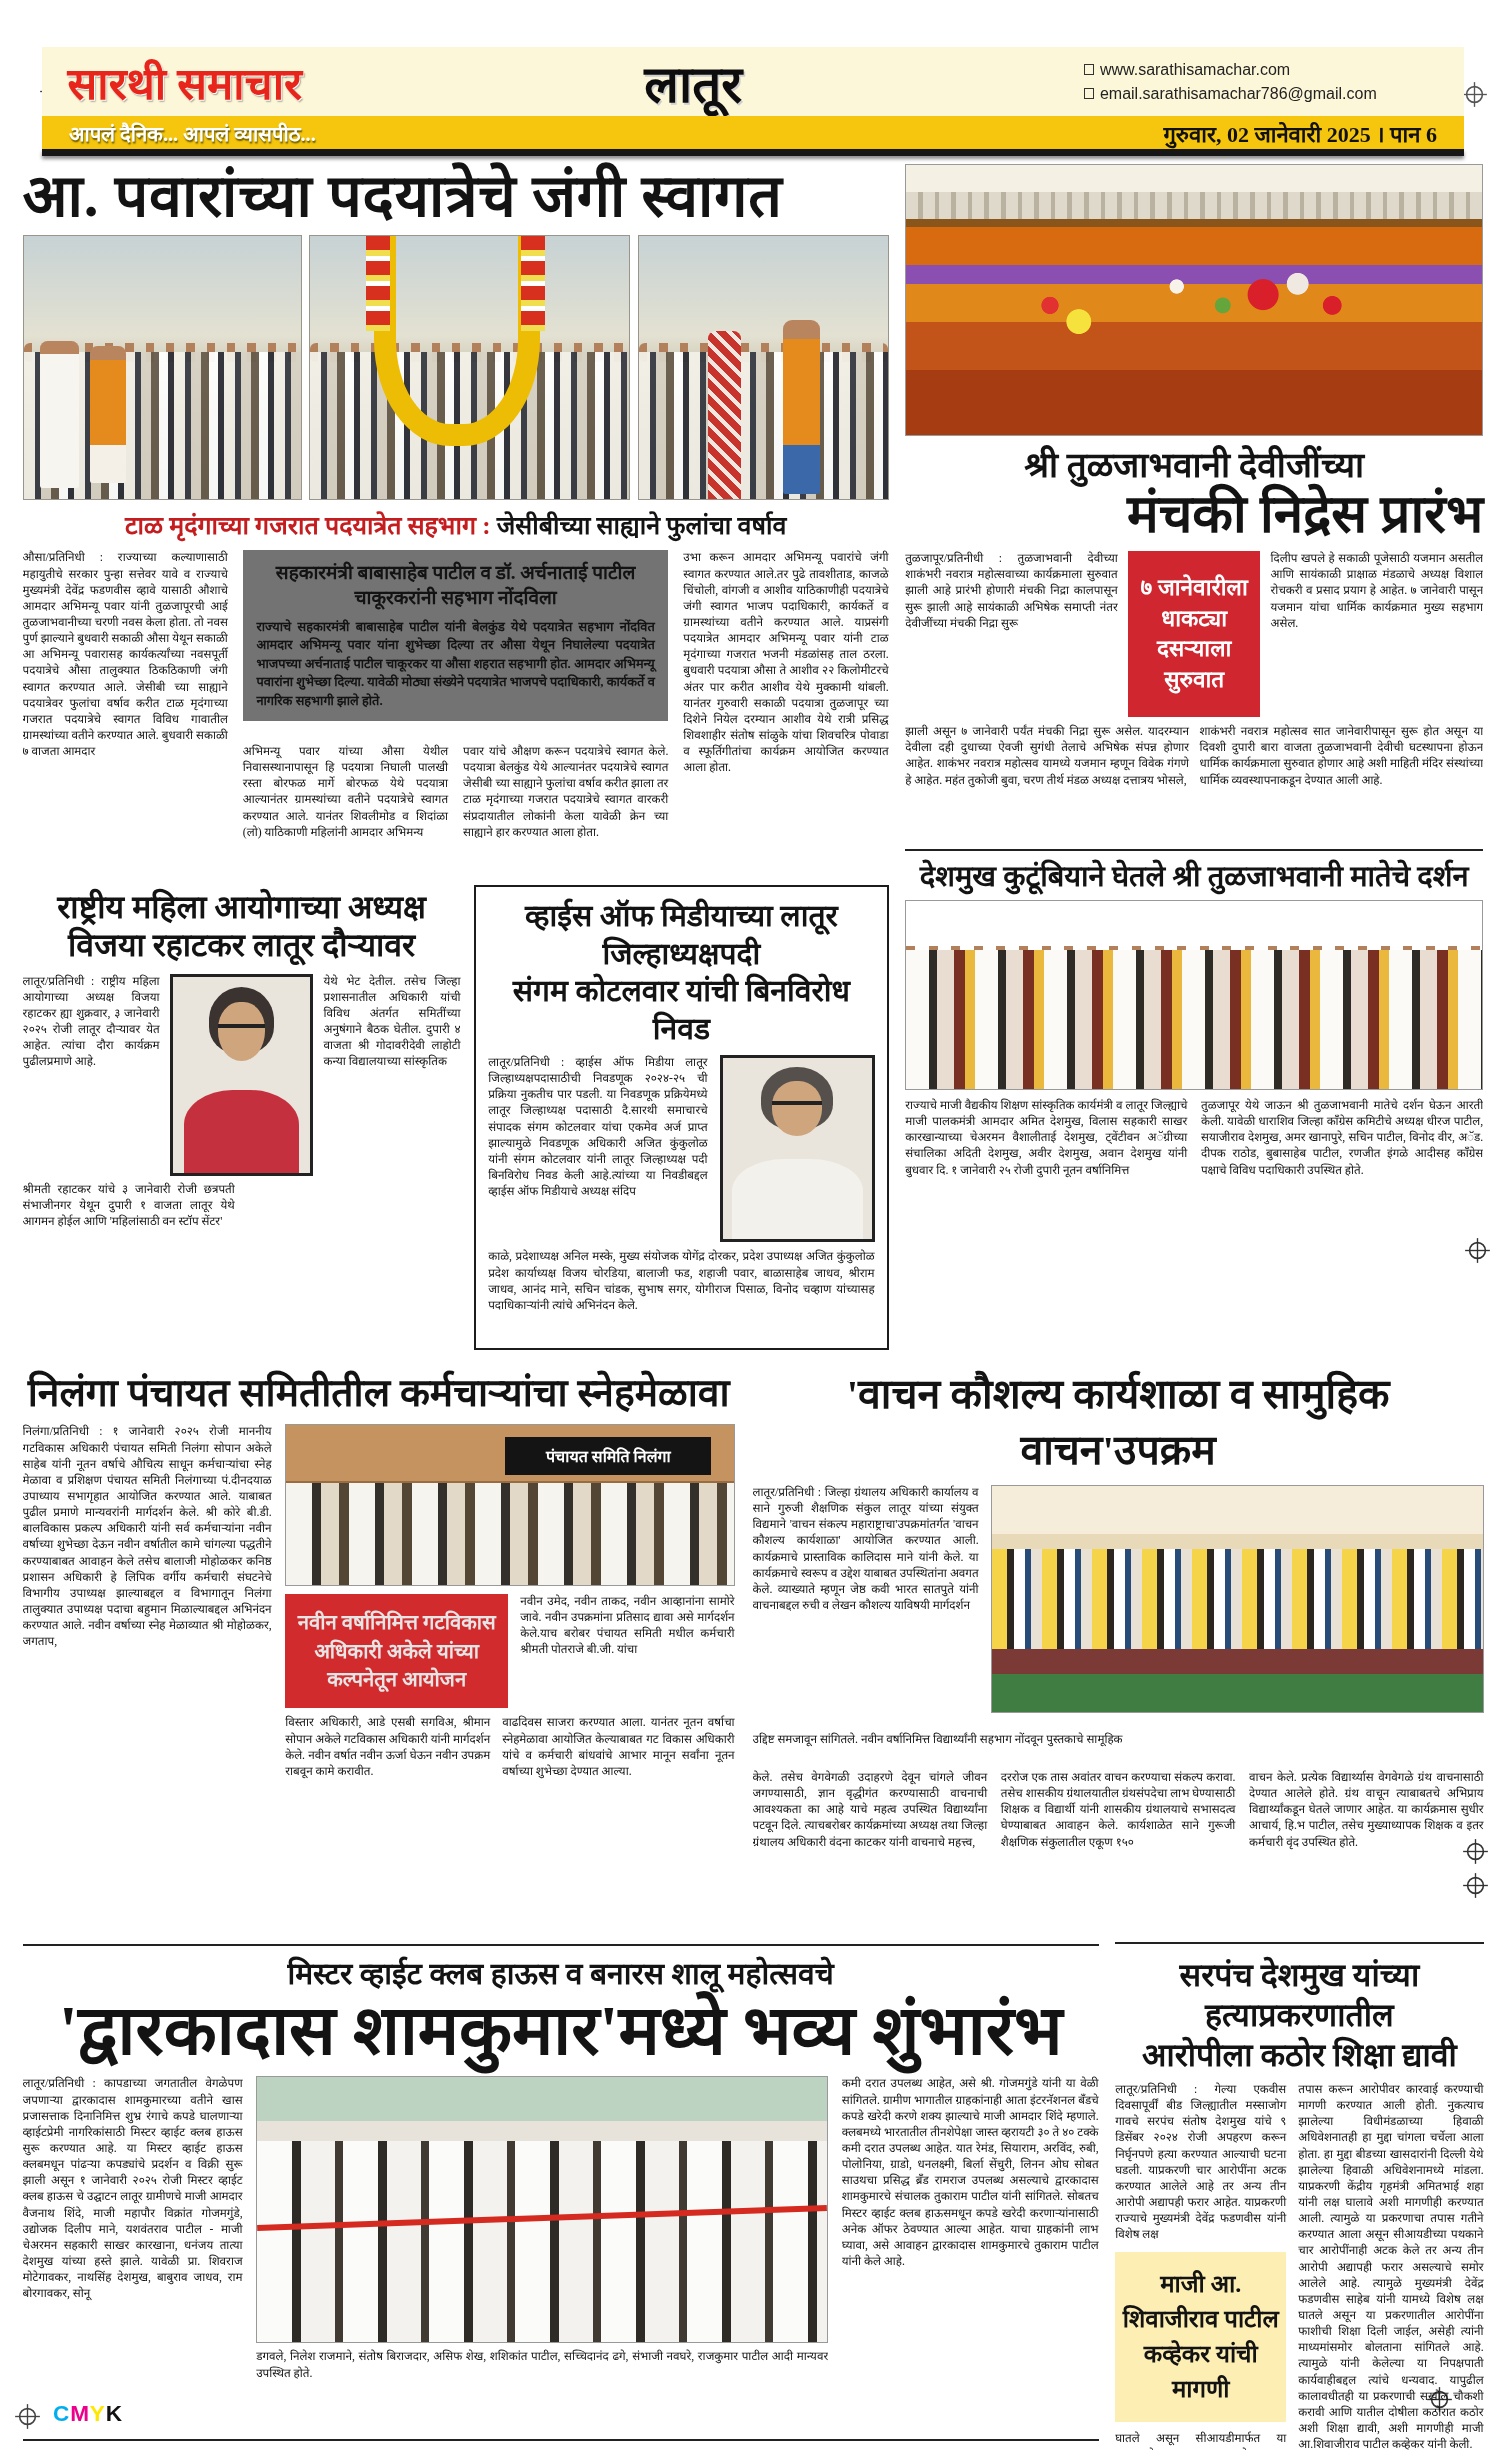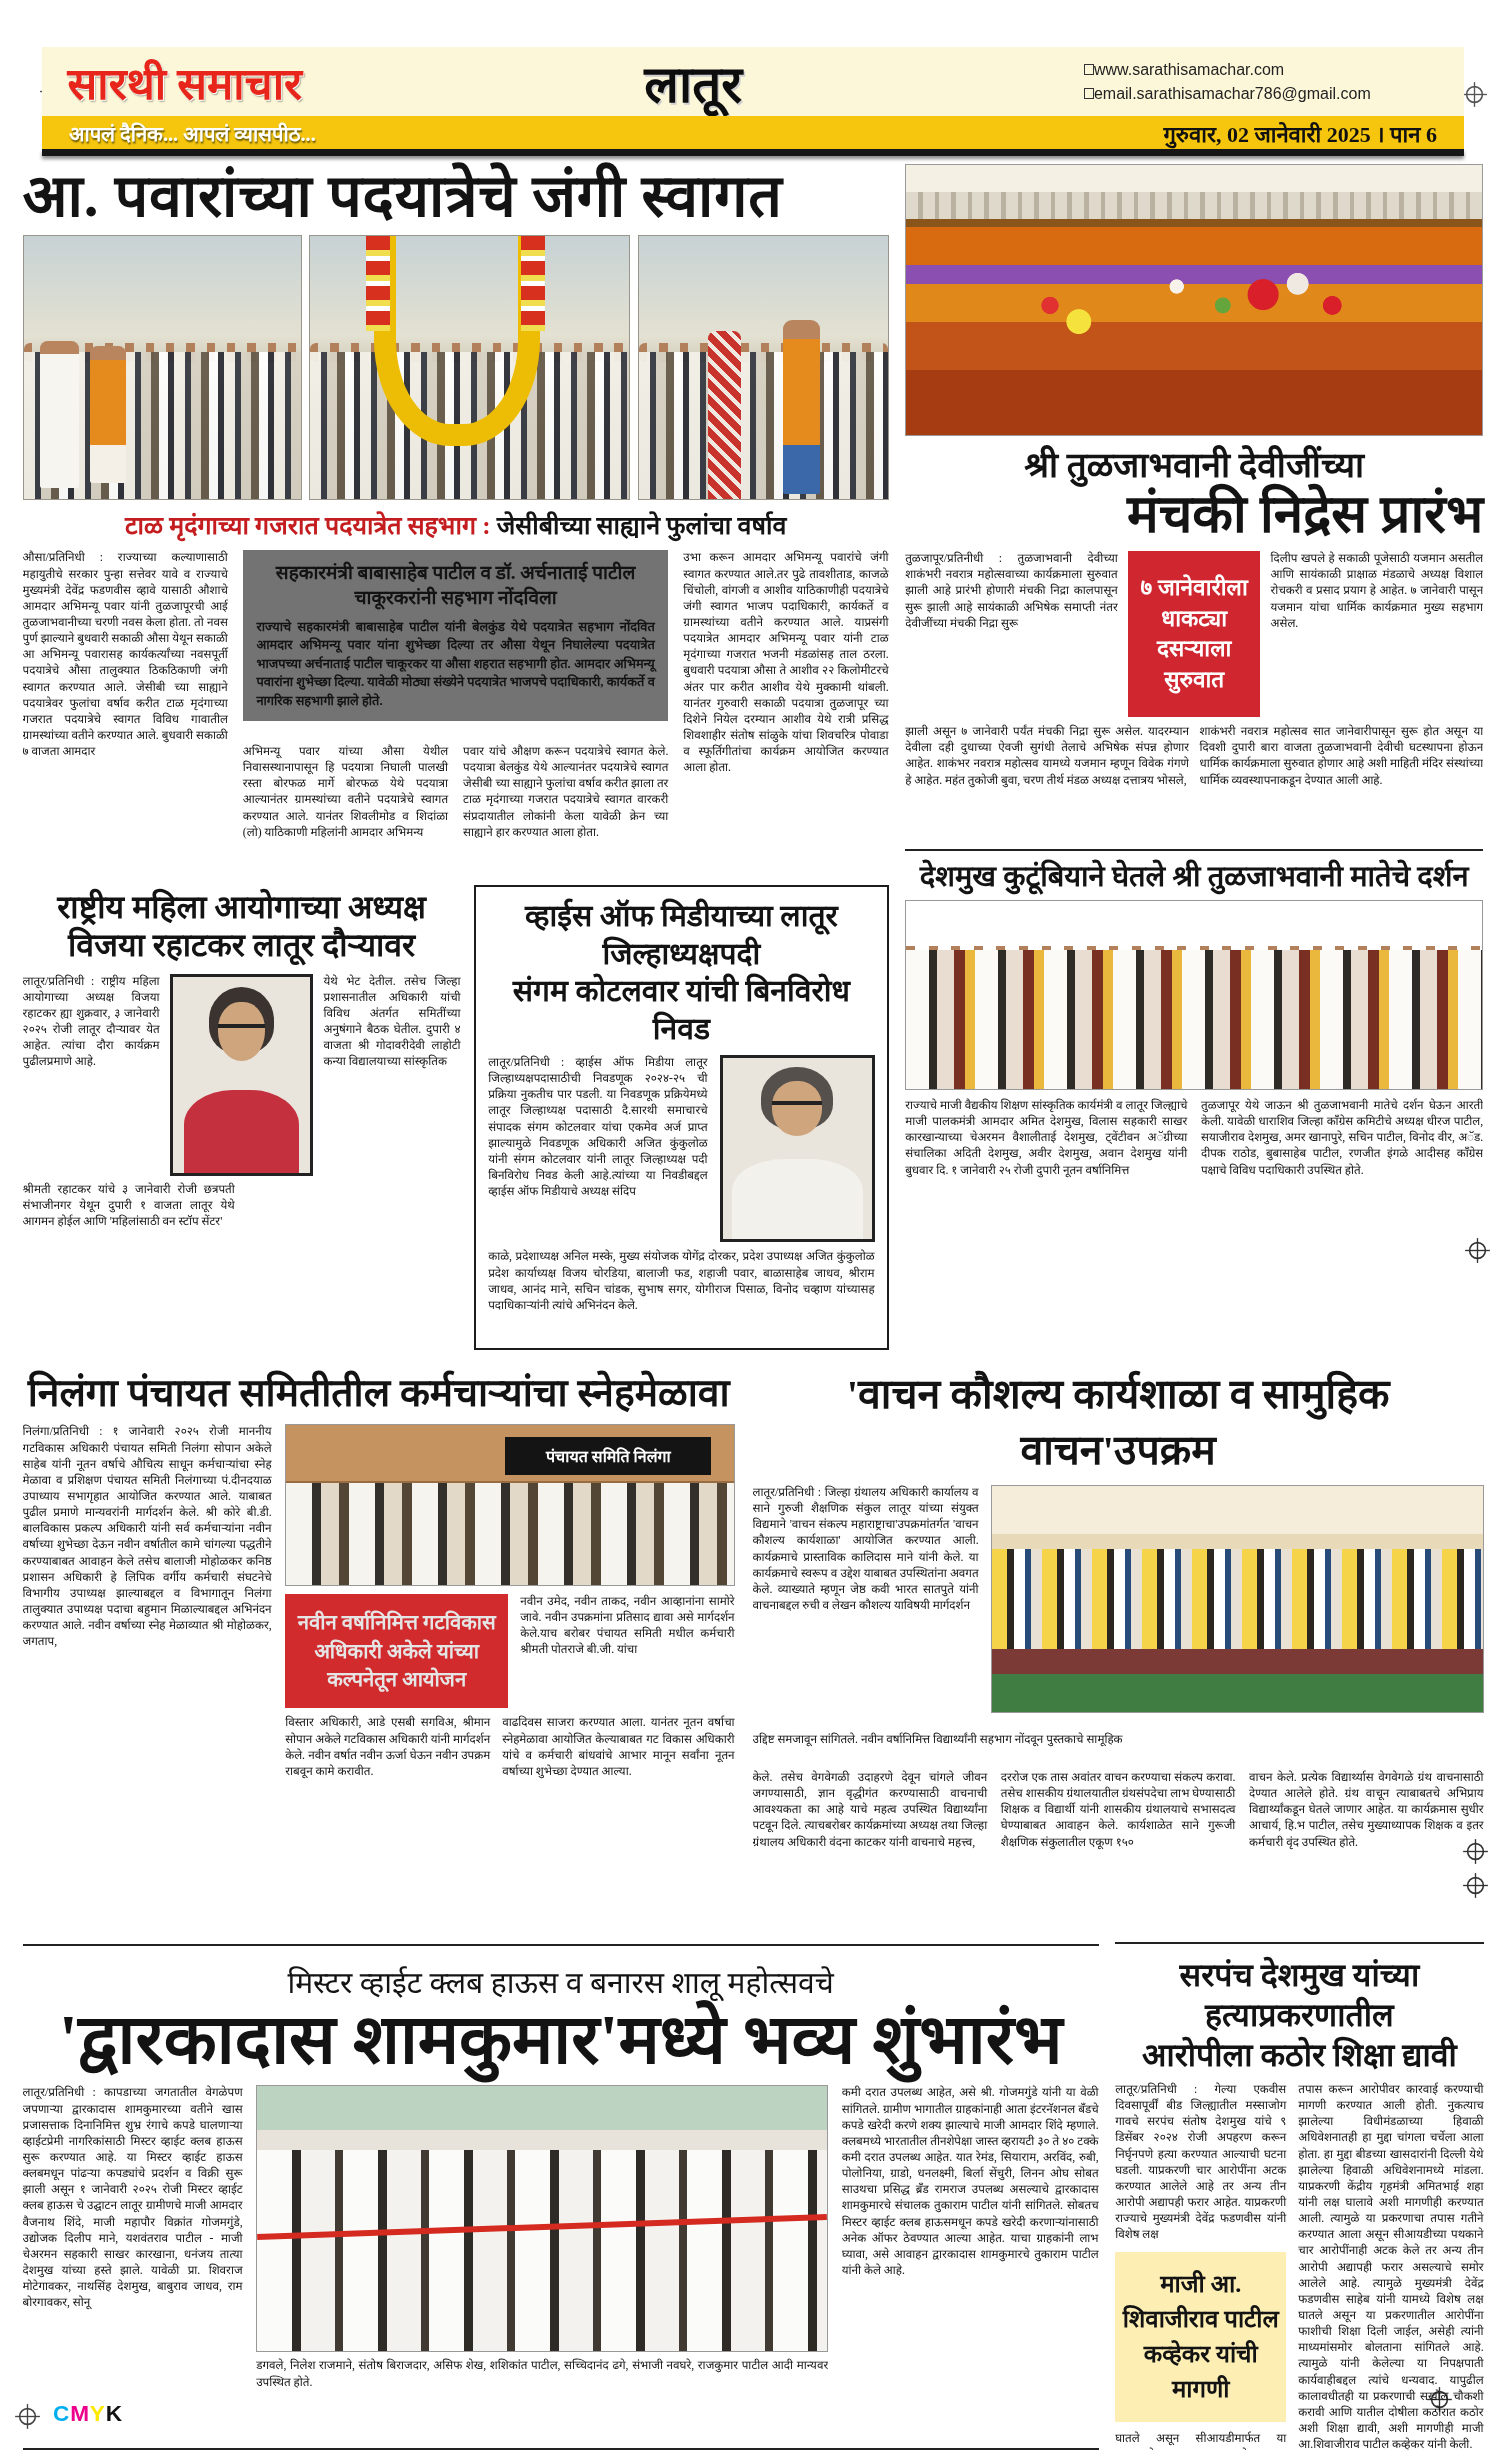--- a/index.html
+++ b/index.html
@@ -13,21 +13,21 @@
 
   
   .masthead{position:absolute;top:47px;left:42px;right:42px;height:69px;background:#fdf7d9;
             display:flex;align-items:center;padding:0 25.6px;box-sizing:border-box;}
   .brand{color:#e8251b;font-size:44px;font-weight:bold;white-space:nowrap;
          text-shadow:0.8px 0.8px 0 #fff,1.5px 1.5px 1.5px rgba(0,0,0,.35);}
   .city{flex:1;text-align:center;font-size:51px;font-weight:bold;color:#0d0d0d;
         text-shadow:1.5px 1.5px 0 #cfcfcf;}
   .contacts{width:354px;font-family:"Liberation Sans","DejaVu Sans",sans-serif;
             font-size:16px;color:#222;line-height:1.5;}
-  .contacts .row{display:flex;align-items:center;gap:0;}
+  .contacts .row{display:flex;align-items:center;gap:6px;}
   .sqr{display:inline-block;width:7.5px;height:9px;border:1.5px solid #333;flex:0 0 auto;}
   .dateband{position:absolute;top:116px;left:42px;right:42px;height:33px;background:#f5c60d;
             display:flex;align-items:center;justify-content:space-between;padding:0 27px;box-sizing:border-box;}
   .slogan{color:#fff;font-weight:bold;font-size:20.3px;text-shadow:0.8px 1.5px 1.5px #6b5a00;}
   .dateline{color:#111;font-weight:bold;font-size:22px;}
   .blackbar{position:absolute;top:149px;left:42px;right:42px;height:6.8px;background:#161616;
             box-shadow:0 3px 3.8px rgba(0,0,0,.45);}
 
   
   .content{position:absolute;top:164px;left:22.6px;width:1461px;}
@@ -143,22 +143,22 @@
   .vac-photo .kids{position:absolute;left:0;right:0;top:28%;height:46%;
       background:repeating-linear-gradient(90deg,#f5d44a 0 15px,#2c2620 15px 22px,#ffffff 22px 33px,#274c7a 33px 39px,#e9e2d4 39px 50px);}
   .vac-photo .floor{position:absolute;left:0;right:0;bottom:0;height:28%;
       background:linear-gradient(180deg,#7b3a36 0 40%,#3f7d43 40% 100%);}
   .vac-under{font-size:11.7px;margin-top:4.5px;height:33px;overflow:hidden;}
   .vac-cols{display:grid;grid-template-columns:1fr 1fr 1fr;gap:13.6px;height:157px;overflow:hidden;margin-top:4.5px;}
 
   
   .row-bot{margin-top:13.6px;display:flex;gap:16.6px;}
   .bot-left{width:1076px;flex:0 0 auto;}
-  .mw-kicker{font-size:30px;font-weight:normal;text-align:center;margin:3px 0 1.5px 0;
-      border-top:2.3px solid #222;padding-top:15px;}
+  .mw-kicker{font-size:30px;font-weight:bold;text-align:center;margin:3px 0 1.5px 0;
+      border-top:2.3px solid #222;padding-top:6px;}
   .h-mw{font-size:69px;font-weight:bold;text-align:center;line-height:1.02;margin:3px 0 10.5px 0;}
   .mw-body{display:flex;gap:13.6px;}
   .mw-c1{width:220px;flex:0 0 auto;height:354px;overflow:hidden;}
   .mw-mid{width:572px;flex:0 0 auto;}
   .mw-photo{position:relative;height:265px;border:0.8px solid #999;overflow:hidden;background:#d9d9d9;}
   .mw-photo .shop{position:absolute;top:0;left:0;right:0;height:30%;
       background:linear-gradient(180deg,#bcd3c2 0 55%,#e7e3da 55% 100%);}
   .mw-photo .men{position:absolute;left:0;right:0;bottom:0;height:76%;
       background:repeating-linear-gradient(90deg,#fbfbf9 0 35px,#2e2a26 35px 44px,#f3f2ee 44px 78px,#413a33 78px 86px);}
   .mw-photo .ribbon{position:absolute;top:52%;left:0;right:0;height:6px;background:#d42a20;transform:rotate(-2deg);}

